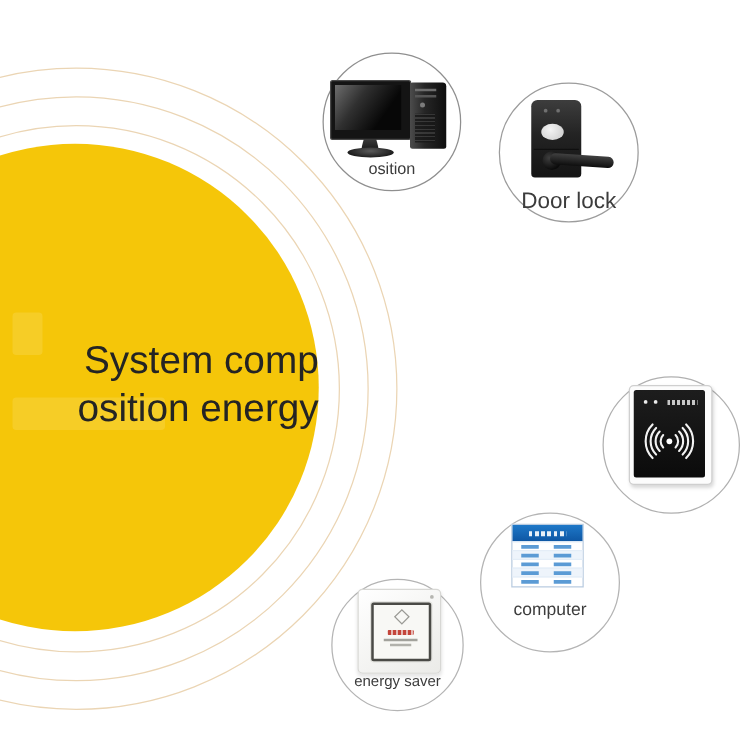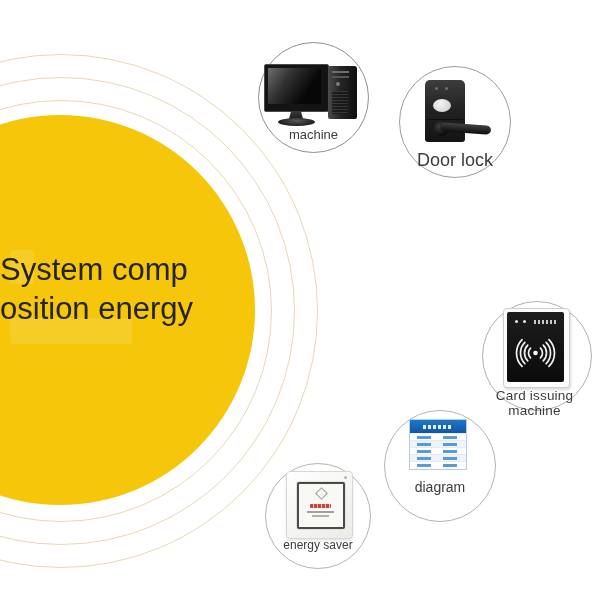--- a/index.html
+++ b/index.html
@@ -13,21 +13,21 @@
   .ring2{left:-173px;top:77px;width:466px;height:466px;}
   .ring3{left:-196px;top:54px;width:512px;height:512px;}
 
   
   .main-circle{position:absolute;left:-135px;top:115px;width:390px;height:390px;
                border-radius:50%;background:#F5C609;}
   .wm{position:absolute;background:rgba(255,255,255,.12);border-radius:3px;}
   .wm1{left:145px;top:135px;width:24px;height:34px;}
   .wm2{left:145px;top:203px;width:122px;height:26px;}
 
-  .title{position:absolute;left:0;top:250px;width:255px;text-align:left;
+  .title{position:absolute;left:0;top:268px;width:255px;text-align:right;
          color:#242424;font-size:31px;line-height:39px;font-weight:400;}
 
   
   .node{position:absolute;background:#fff;border-radius:50%;box-sizing:border-box;}
   .node-computer{left:258px;top:42px;width:111px;height:111px;border:1.5px solid #8F8F8F;}
   .node-door-lock{left:399px;top:66px;width:112px;height:112px;border:1.5px solid #9C9C9C;}
   .node-card{left:481px;top:170px;width:110px;height:110px;border:1.5px solid #ADADAD;}
   .node-machine{left:482px;top:301px;width:110px;height:110px;border:1.5px solid #B0B0B0;}
   .node-software{left:384px;top:410px;width:112px;height:112px;border:1.5px solid #B4B4B4;}
   .node-energy{left:265px;top:463px;width:106px;height:106px;border:1.5px solid #B4B4B4;}
@@ -141,21 +141,21 @@
       <div class="abs monitor-screen"></div>
     </div>
     <div class="abs monitor-neck"></div>
     <div class="abs monitor-base"></div>
     <div class="abs tower">
       <div class="abs tower-slot1"></div>
       <div class="abs tower-slot2"></div>
       <div class="abs tower-btn"></div>
       <div class="abs tower-grille"></div>
     </div>
-    <div class="node-label label-computer">machine</div>
+    <div class="node-label label-computer">osition</div>
   </div>
 
   <div class="node node-door-lock">
     <div class="abs lock-plate">
       <div class="abs lock-dot1"></div>
       <div class="abs lock-dot2"></div>
       <div class="abs lock-oval"></div>
       <div class="abs lock-divider"></div>
     </div>
     <div class="abs lock-boss"></div>
@@ -179,21 +179,20 @@
             <path d="M32.45,12.05 A7,7 0 0 1 32.45,21.95"></path>
             <path d="M35.28,9.22 A11,11 0 0 1 35.28,24.78"></path>
             <path d="M38.11,6.39 A15,15 0 0 1 38.11,27.61"></path>
             <path d="M40.93,3.57 A19,19 0 0 1 40.93,30.43"></path>
           </g>
           <circle cx="27.5" cy="17" r="2.3" fill="#ffffff"></circle>
         </svg>
       </div>
     </div>
   </div>
-  <div class="label-machine">Card issuing machine</div>
 
   <div class="node node-software">
     <div class="abs sw-window">
       <div class="abs sw-header">
         <div class="abs sw-header-text"></div>
       </div>
       <div class="abs sw-row" style="top:13px">
         <div class="sw-cell c1"></div>
         <div class="sw-cell c2"></div>
       </div>
@@ -207,21 +206,21 @@
       </div>
       <div class="abs sw-row alt" style="top:34px">
         <div class="sw-cell c1"></div>
         <div class="sw-cell c2"></div>
       </div>
       <div class="abs sw-row" style="top:41px">
         <div class="sw-cell c1"></div>
         <div class="sw-cell c2"></div>
       </div>
     </div>
-    <div class="node-label label-software">diagram</div>
+    <div class="node-label label-software">computer</div>
   </div>
 
   <div class="node node-energy">
     <div class="abs switch-panel">
       <div class="abs switch-indicator"></div>
       <div class="abs switch-inner">
         <div class="abs switch-diamond"></div>
         <div class="abs switch-text-red"></div>
         <div class="abs switch-text-gray1"></div>
         <div class="abs switch-text-gray2"></div>

